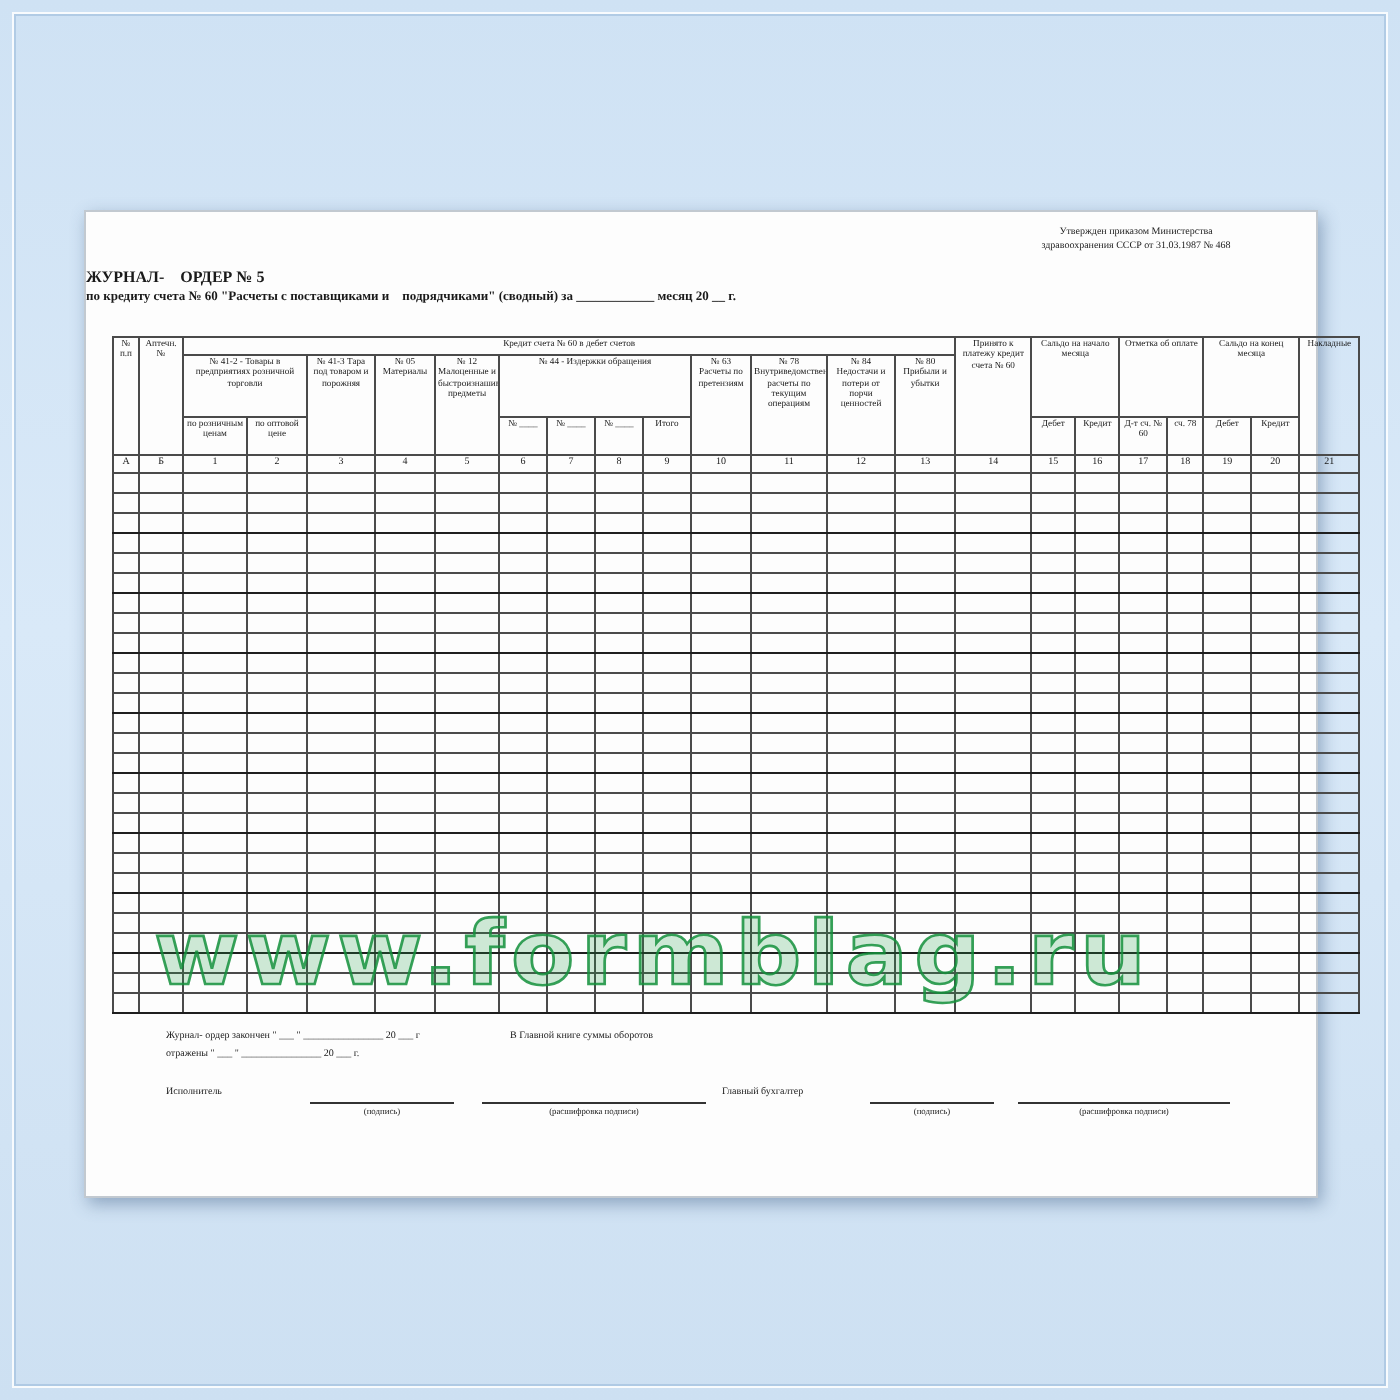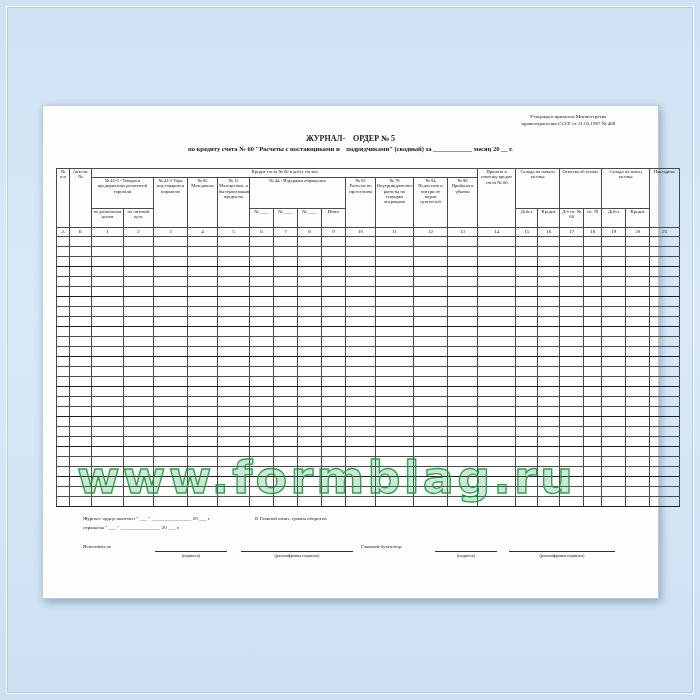--- a/index.html
+++ b/index.html
@@ -16,21 +16,21 @@
   }
   .paper{
     position:absolute;left:42px;top:105px;width:615px;height:492px;
     background:#fdfdfd;border:1px solid #c2c9d0;
     box-shadow:2px 3px 8px rgba(60,90,130,0.45);
   }
   .approval{
     position:absolute;top:8px;right:6px;width:168px;
     font-size:5px;line-height:1.3;text-align:center;color:#222;
   }
-  .title{position:absolute;left:0;top:28px;width:100%;text-align:center;}
+  .title{position:absolute;left:0;top:28px;width:100%;text-align:left;}
   .title .t1{font-size:8px;font-weight:bold;white-space:pre;}
   .title .t2{font-size:6.5px;font-weight:bold;white-space:pre;margin-top:2px;}
   .formtable{
     position:absolute;left:13px;top:62px;width:600px;
     border-collapse:collapse;table-layout:fixed;
   }
   .formtable th,.formtable td{
     border:1px solid #4a4a4a;padding:0 1px;
     font-weight:normal;font-size:4.6px;line-height:1.15;
     text-align:center;vertical-align:top;overflow:hidden;

